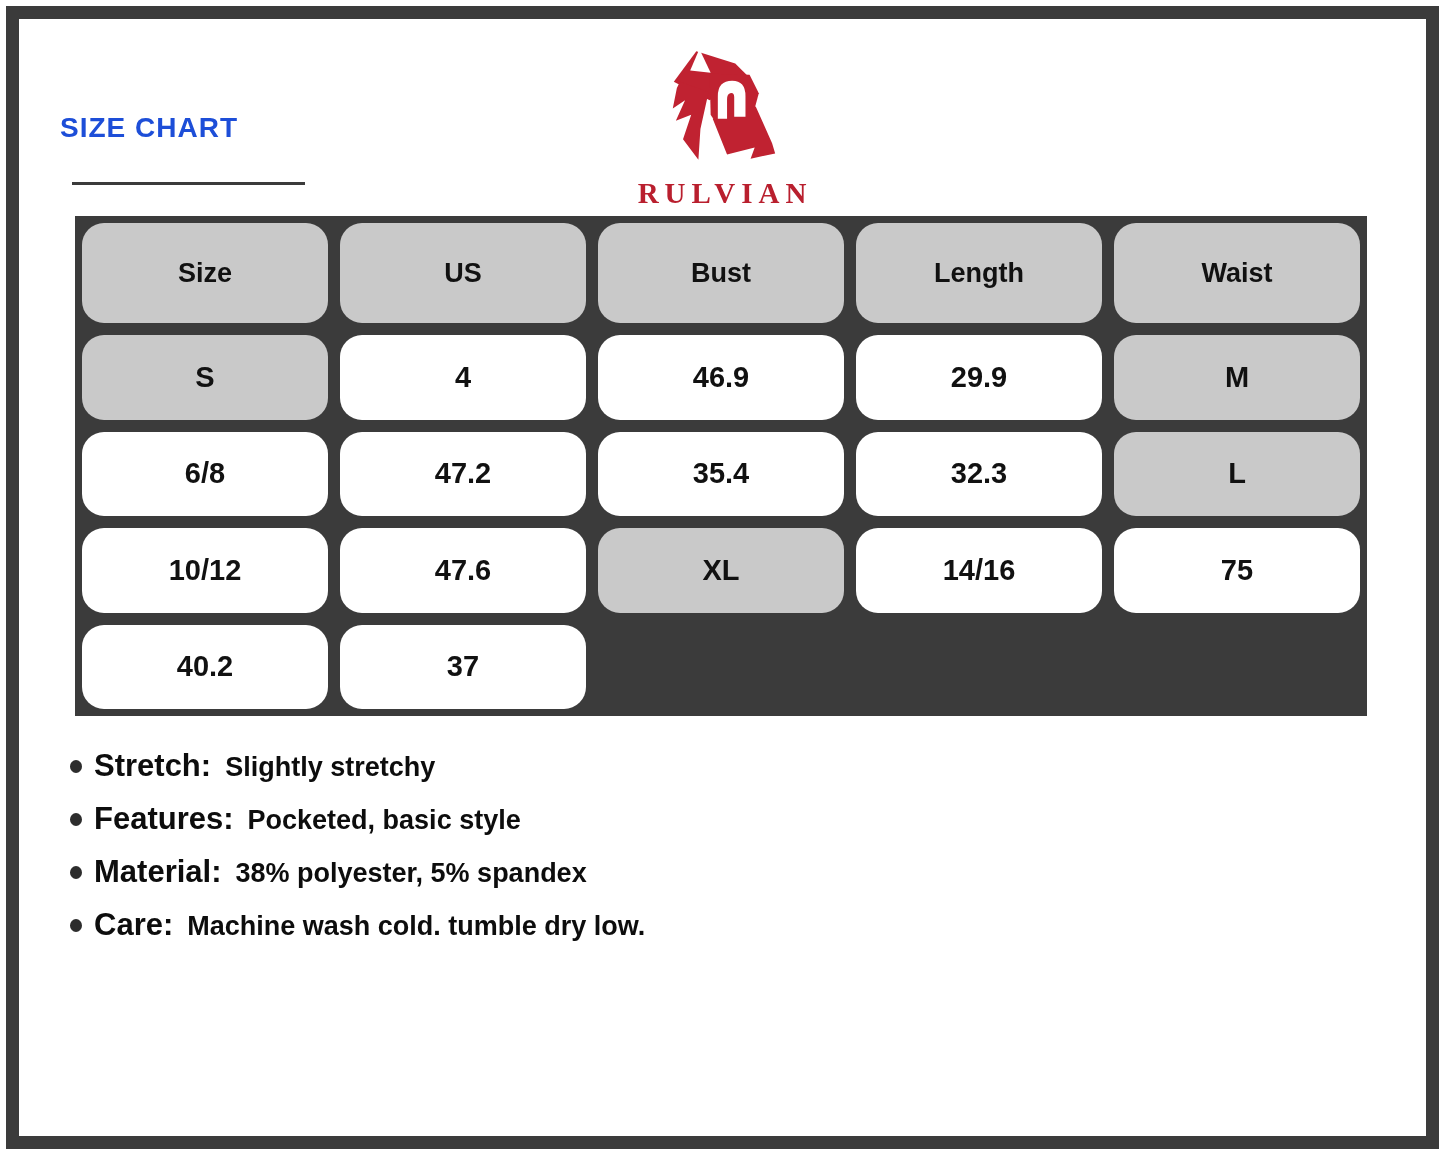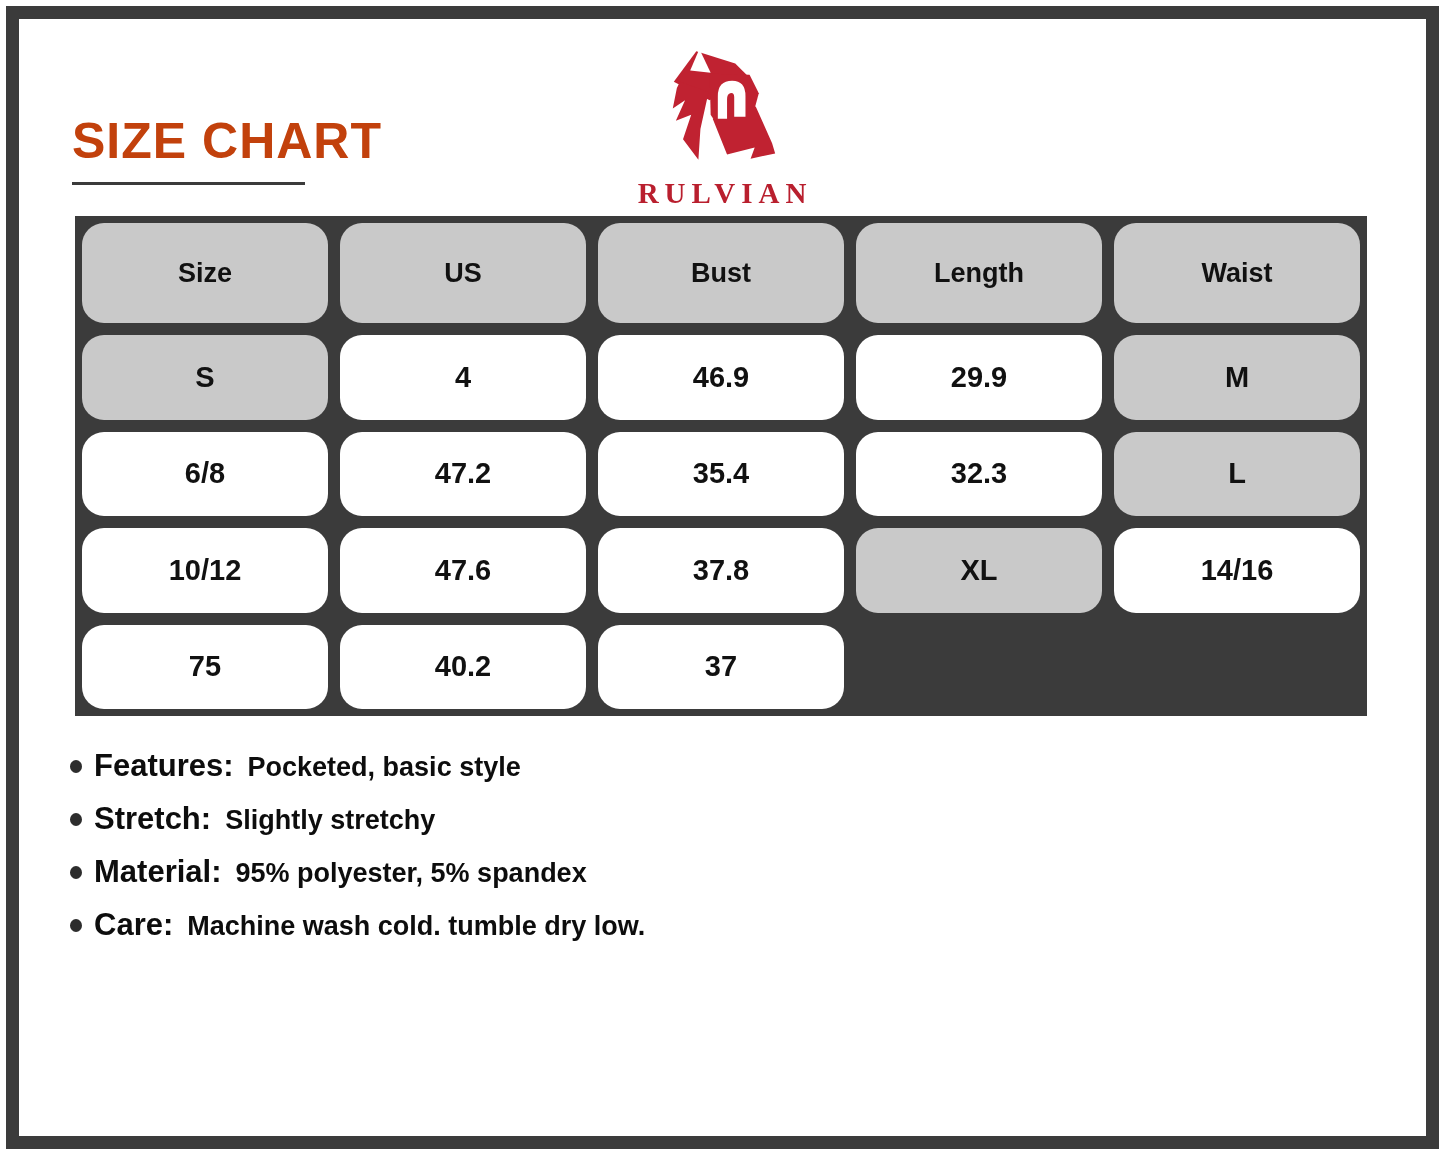--- a/index.html
+++ b/index.html
@@ -12,25 +12,25 @@
   }
   .outer-frame {
     position: absolute;
     left: 6px; top: 6px; right: 6px; bottom: 7px;
     border: 13px solid #3b3b3b;
     background: #ffffff;
   }
   
   .page-title {
     position: absolute;
-    left: 72px; top: 112px;
-    font-size: 50px;
+    left: 60px; top: 112px;
+    font-size: 28px;
     font-weight: bold;
     letter-spacing: 1px;
-    color: #c2410c;
+    color: #1d4ed8;
   }
   .title-underline {
     position: absolute;
     left: 72px; top: 182px;
     width: 233px; height: 3px;
     background: #3b3b3b;
   }
   
   .brand {
     position: absolute;
@@ -143,43 +143,42 @@
 
   <div class="cell size-col">M</div>
   <div class="cell value">6/8</div>
   <div class="cell value">47.2</div>
   <div class="cell value">35.4</div>
   <div class="cell value">32.3</div>
 
   <div class="cell size-col">L</div>
   <div class="cell value">10/12</div>
   <div class="cell value">47.6</div>
-  <div class="cell value">37.8</div>
 
   <div class="cell size-col">XL</div>
   <div class="cell value">14/16</div>
   <div class="cell value">75</div>
   <div class="cell value">40.2</div>
   <div class="cell value">37</div>
 </div>
 
 <ul class="details">
   <li class="detail-item">
     <span class="bullet-dot"></span>
+    <span class="detail-label">Stretch:</span>
+    <span class="detail-value">Slightly stretchy</span>
+  </li>
+  <li class="detail-item">
+    <span class="bullet-dot"></span>
     <span class="detail-label">Features:</span>
     <span class="detail-value">Pocketed, basic style</span>
   </li>
   <li class="detail-item">
     <span class="bullet-dot"></span>
-    <span class="detail-label">Stretch:</span>
-    <span class="detail-value">Slightly stretchy</span>
-  </li>
-  <li class="detail-item">
-    <span class="bullet-dot"></span>
     <span class="detail-label">Material:</span>
-    <span class="detail-value">95% polyester, 5% spandex</span>
+    <span class="detail-value">38% polyester, 5% spandex</span>
   </li>
   <li class="detail-item">
     <span class="bullet-dot"></span>
     <span class="detail-label">Care:</span>
     <span class="detail-value">Machine wash cold. tumble dry low.</span>
   </li>
 </ul>
 
 </body></html>

